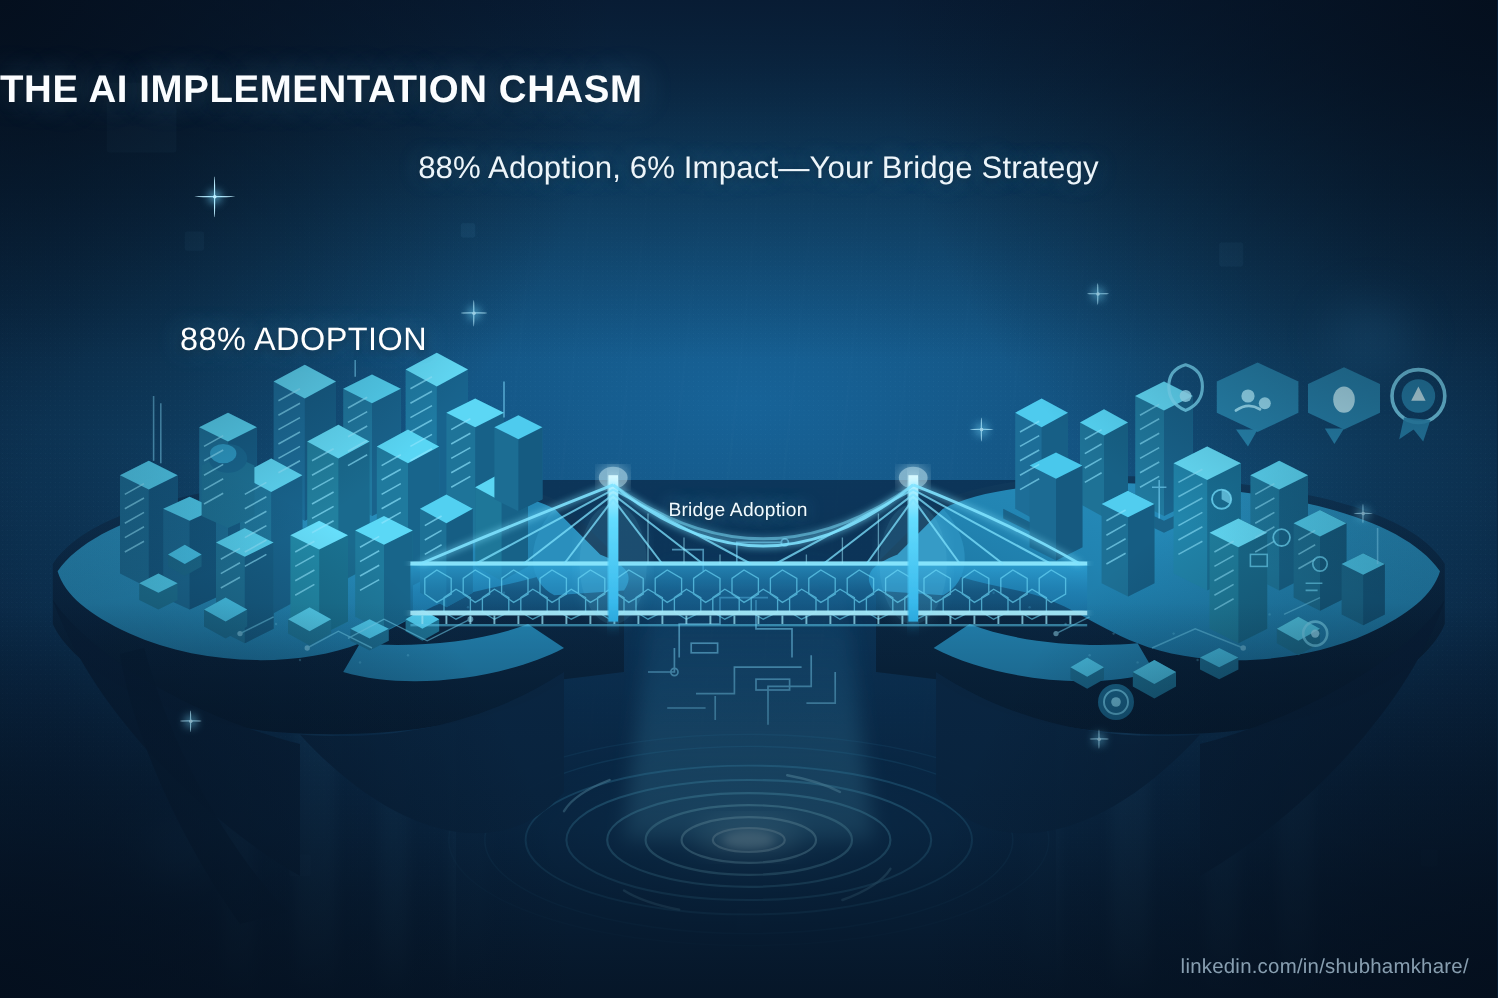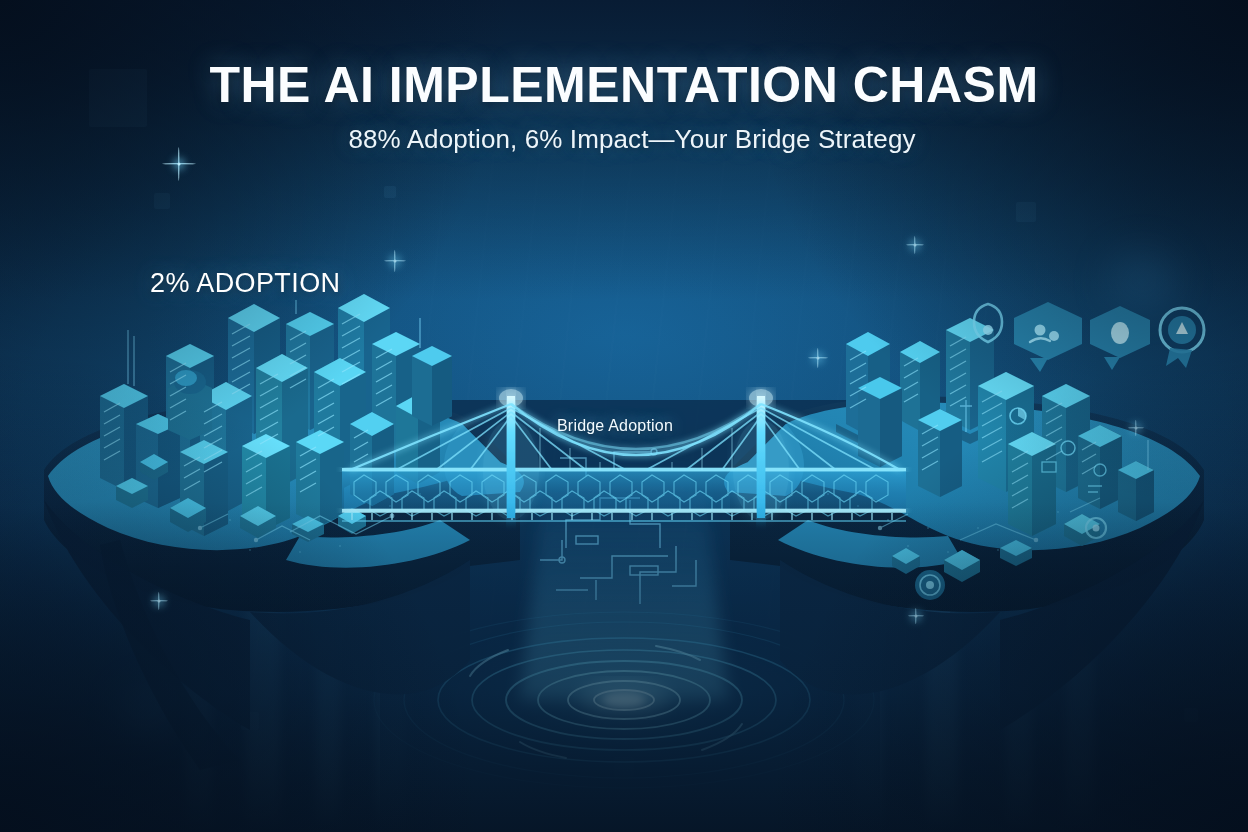--- a/index.html
+++ b/index.html
@@ -50,22 +50,22 @@
   .spark .h{height:1.4px;}
   .spark .v{width:1.4px;}
   .spark .c{width:3px;height:3px;box-shadow:0 0 8px 3px rgba(120,220,255,.85);}
   
   .blob{position:absolute;border-radius:50%;filter:blur(18px);}
   
   .beam{position:absolute;bottom:0;
     background:linear-gradient(180deg, rgba(110,205,255,0) 0%, rgba(110,205,255,.16) 60%, rgba(130,225,255,.30) 100%);
     filter:blur(5px);}
   
-  .title{position:absolute;left:0;right:0;top:56px;text-align:center;
-    font-size:50px;font-weight:700;letter-spacing:.5px;color:#fbfdff;
+  .title{position:absolute;left:0;right:0;top:56px;text-align:left;
+    font-size:32px;font-weight:700;letter-spacing:.5px;color:#fbfdff;
     text-shadow:0 0 26px rgba(130,205,255,.38), 0 2px 10px rgba(0,0,0,.45);}
   .subtitle{position:absolute;left:16px;right:0;top:124px;text-align:center;
     font-size:26px;font-weight:400;color:#edf5fa;letter-spacing:.1px;
     text-shadow:0 0 18px rgba(120,200,255,.35), 0 1px 6px rgba(0,0,0,.4);}
   .side-label{position:absolute;font-size:27px;font-weight:500;color:#ffffff;
     letter-spacing:.4px;white-space:nowrap;
     text-shadow:0 0 20px rgba(120,205,255,.45), 0 2px 8px rgba(0,0,0,.5);}
   .label-left{left:150px;top:268px;}
   .label-right{left:899px;top:272px;}
   .bridge-label{position:absolute;left:557px;top:417px;font-size:16px;font-weight:400;
@@ -717,17 +717,18 @@
   </div>
   <div class="spark" style="left:1128px;top:420px;width:16px;height:16px;opacity:.6;">
     <i class="h" style="width:16px;"></i>
       <i class="v" style="height:16px;"></i>
       <i class="c"></i>
   </div>
 
   <div class="title">THE AI IMPLEMENTATION CHASM</div>
   <div class="subtitle">88% Adoption, 6% Impact—Your Bridge Strategy</div>
 
-  <div class="side-label label-left">2% ADOPTION</div>
+  <div class="side-label label-left">88% ADOPTION</div>
 
   <div class="bridge-label">Bridge Adoption</div>
 
+  <div class="watermark">linkedin.com/in/shubhamkhare/</div>
 </div>
 
 </body></html>

